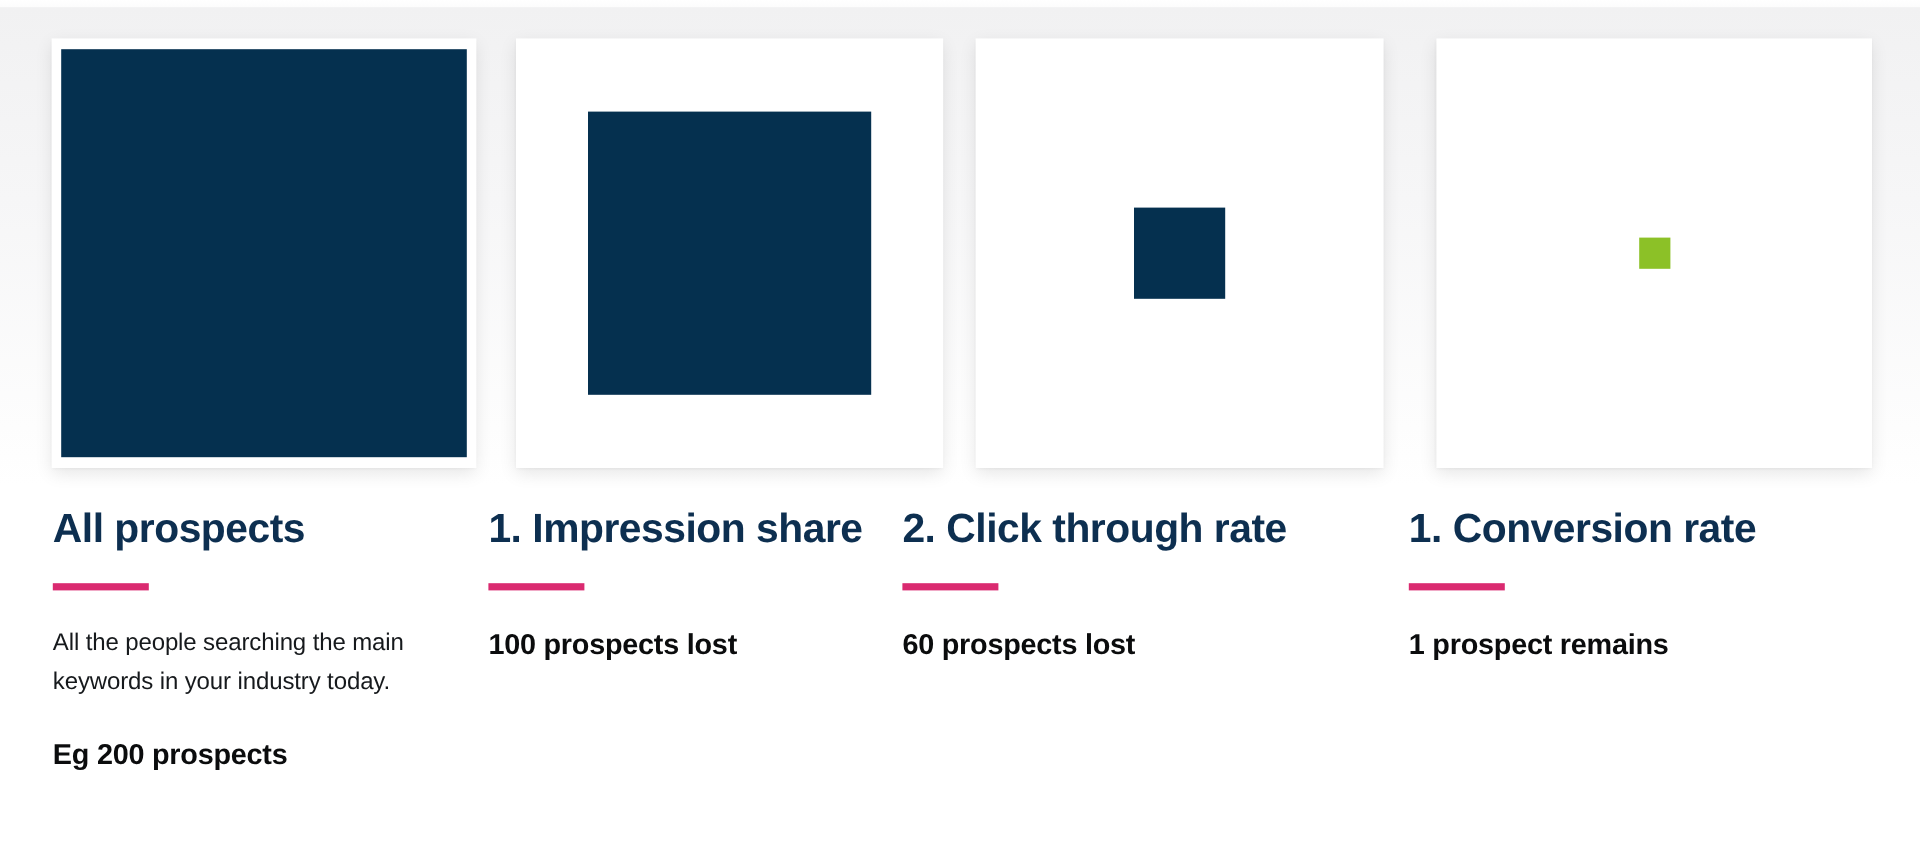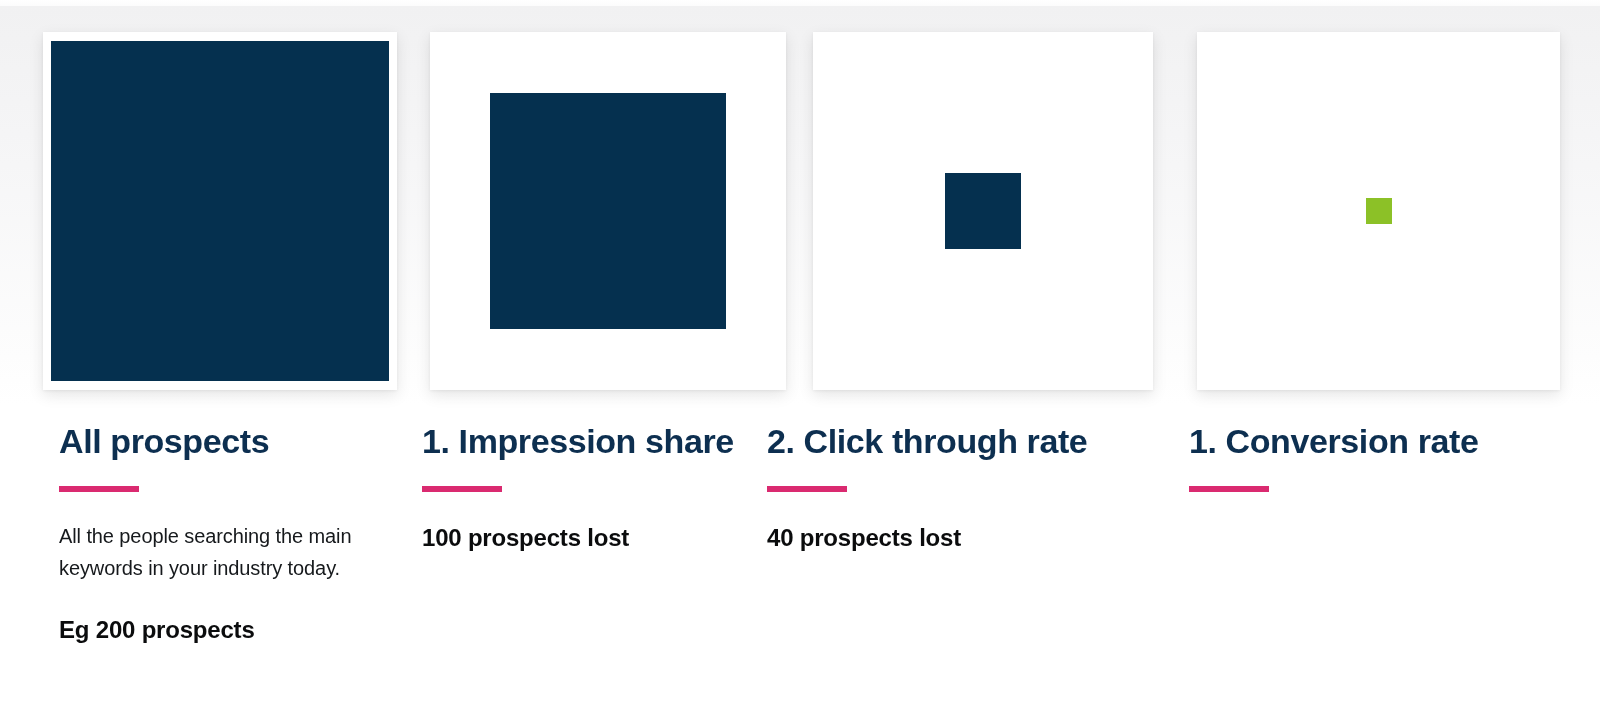--- a/index.html
+++ b/index.html
@@ -74,21 +74,20 @@
   .swatch-3 { width: 76px;  height: 76px;  }
   .swatch-4 { width: 26px;  height: 26px;  }
 
   
   .columns {
     position: absolute;
     left: 0;
     top: 404px;
     width: 1452px;
     height: 313px;
-    margin-left: 15px;
   }
 
   .col {
     position: absolute;
     top: 0;
   }
 
   .col-1 { left: 44px;   width: 350px; }
   .col-2 { left: 407px;  width: 360px; }
   .col-3 { left: 752px;  width: 350px; }
@@ -174,23 +173,24 @@
 
     <div class="col col-2">
       <h2 class="col-heading" style="color: rgb(13, 47, 80);">1. Impression share</h2>
       <div class="rule" style="background-color: rgb(218, 42, 112);"></div>
       <p class="col-stat">100 prospects lost</p>
     </div>
 
     <div class="col col-3">
       <h2 class="col-heading" style="color: rgb(13, 47, 80);">2. Click through rate</h2>
       <div class="rule" style="background-color: rgb(218, 42, 112);"></div>
-      <p class="col-stat">40 prospects lost</p>
+      <p class="col-stat">60 prospects lost</p>
     </div>
 
     <div class="col col-4">
       <h2 class="col-heading" style="color: rgb(13, 47, 80);">1. Conversion rate</h2>
       <div class="rule" style="background-color: rgb(218, 42, 112);"></div>
+      <p class="col-stat">1 prospect remains</p>
     </div>
 
   </div>
 
 </div>
 
 </body></html>

